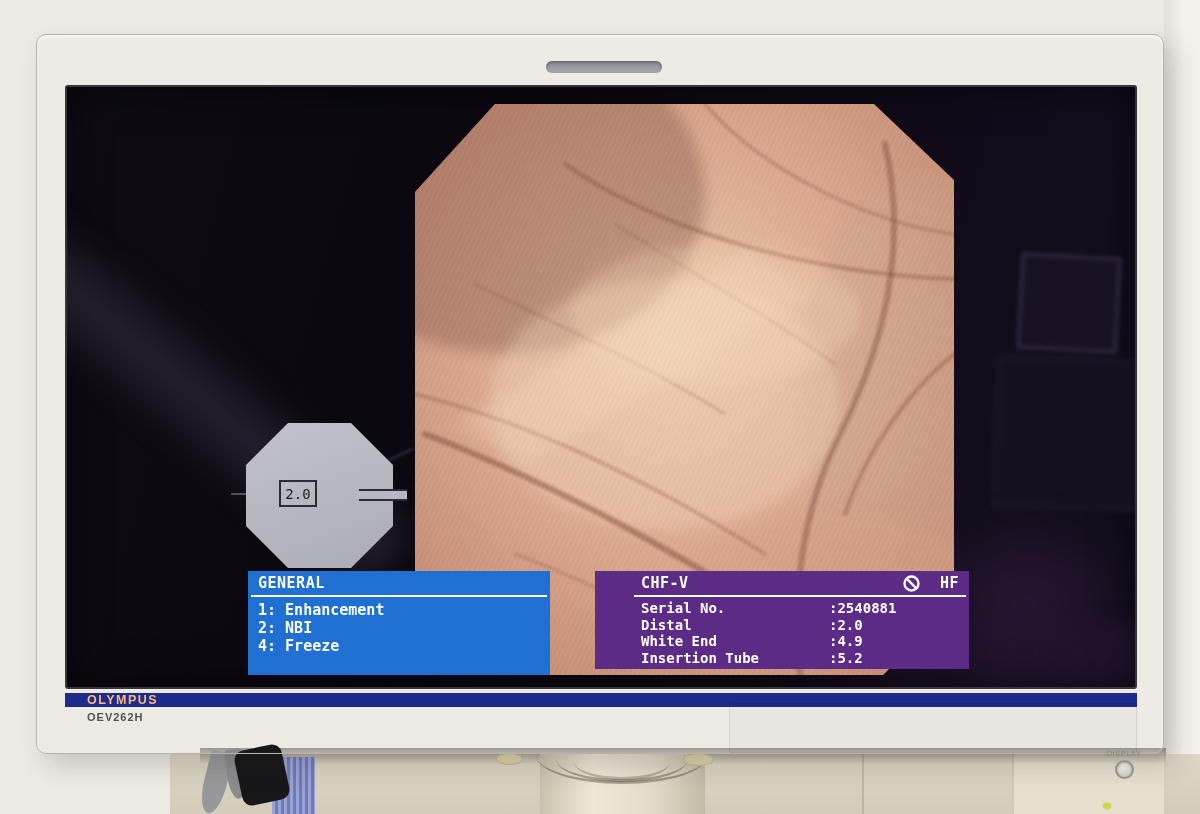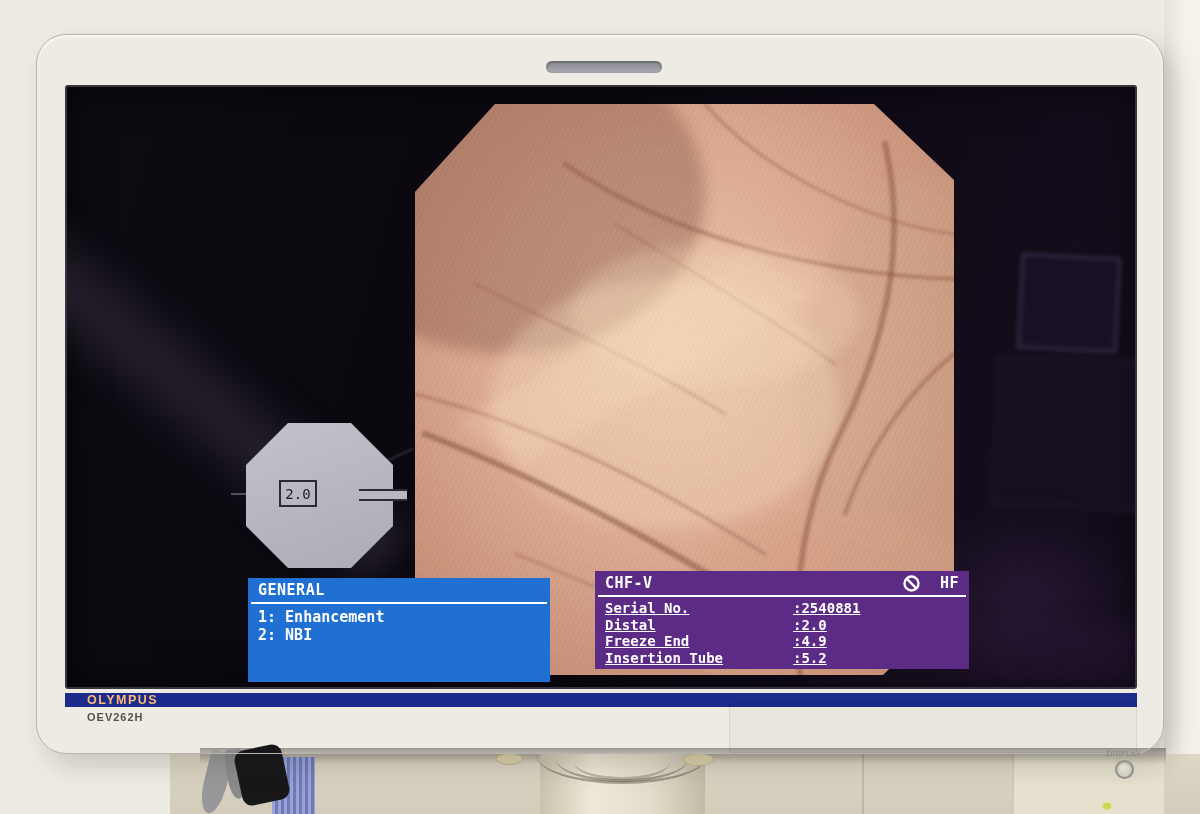--- a/index.html
+++ b/index.html
@@ -29,21 +29,21 @@
     background:repeating-linear-gradient(90deg,#9aa3d4 0 3px,#6f7abb 3px 6px); }
   .clamp-black { position:absolute; left:238px; top:747px; width:48px; height:56px;
     background:#17171a; border-radius:10px; transform:rotate(-12deg); }
   .prong1 { position:absolute; left:204px; top:751px; width:23px; height:63px;
     background:#98989a; border-radius:4px 4px 60% 60%; transform:rotate(14deg); }
   .prong2 { position:absolute; left:227px; top:749px; width:18px; height:50px;
     background:#8b8b8d; border-radius:4px 4px 50% 50%; transform:rotate(-7deg); }
 
   
   .monitor { position:absolute; left:36px; top:34px; width:1128px; height:720px;
-    border-radius:30px; border:1px solid #b4b4aa;
+    border-radius:10px; border:1px solid #b4b4aa;
     background:linear-gradient(180deg,#dededires 0,#dcdcd3 0,#d3d3c9 55%,#c7c7bd 100%);
     box-shadow:10px 12px 26px rgba(40,35,30,.18), inset 0 2px 3px rgba(255,255,255,.7); }
   .vent-slot { position:absolute; left:509px; top:26px; width:116px; height:12px; border-radius:7px;
     background:linear-gradient(180deg,#86868e,#a9a9b1); box-shadow:inset 0 1px 3px rgba(0,0,0,.35); }
   .screen { position:absolute; left:28px; top:50px; width:1072px; height:604px;
     background:linear-gradient(105deg,#0e0b13,#0a070f 40%,#140d1c 88%);
     border:2px solid #36363c; border-radius:3px; overflow:hidden;
     box-shadow:inset 0 0 40px rgba(0,0,0,.6); }
   .brand-strip { position:absolute; left:28px; top:658px; width:1072px; height:14px;
     background:#1c2b8c; box-shadow:0 -1px 0 #eaeae2; display:flex; align-items:center; }
@@ -100,21 +100,21 @@
   
   .osd { position:absolute; color:#fff; font-family:"DejaVu Sans Mono",monospace; font-weight:bold; }
   .menu-panel { left:181px; top:484px; width:302px; height:104px; background:#1f70d2; }
   .scope-panel { left:528px; top:484px; width:374px; height:98px; background:#5c2b86; }
   .osd-header { display:flex; align-items:center; justify-content:space-between;
     padding:3px 10px 1px; font-size:15px; letter-spacing:.5px; }
   .osd-rule { height:2px; background:#fff; margin:2px 3px 0; }
   .menu-items { padding:4px 10px 0; }
   .menu-item { font-size:15px; line-height:18px; white-space:pre; }
   .scope-rows { padding:3px 10px 0; }
-  .scope-row { display:flex; font-size:14px; line-height:16.5px;text-decoration:underline; }
+  .scope-row { display:flex; font-size:14px; line-height:16.5px; }
   .scope-row .lbl { width:188px; }
   .hf-wrap { display:flex; align-items:center; gap:20px; }
   .hf-icon svg { display:block; }
 </style>
 </head>
 <body>
 
 <div class="wall-right"></div>
 <div class="cart-area"></div>
 <div class="cart-seam" style="left:862px;"></div>
@@ -182,32 +182,33 @@
       <div class="skin-texture"></div>
     </div>
 
     <div class="pip">
       <div class="pip-oct"></div>
       <div class="pip-box">2.0</div>
       <div class="pip-notch"></div>
       <div class="pip-line"></div>
     </div>
 
-    <div class="osd menu-panel" style="background: rgb(31, 112, 210); margin-top: 7px;">
+    <div class="osd menu-panel" style="background: rgb(31, 112, 210);">
       <div class="osd-header">
         <span>GENERAL</span>
       </div>
       <div class="osd-rule"></div>
       <div class="menu-items">
         <div class="menu-item">1: Enhancement</div>
         <div class="menu-item">2: NBI</div>
-      </div>
-    </div>
-
-    <div class="osd scope-panel" style="background: rgb(92, 43, 134);">
+        <div class="menu-item">4: Freeze</div>
+      </div>
+    </div>
+
+    <div class="osd scope-panel" style="background: rgb(92, 43, 134); padding-left: 36px;">
       <div class="osd-header">
         <span>CHF-V</span>
         <span class="hf-wrap">
           <span class="hf-icon">
             <svg width="17" height="17" viewBox="0 0 17 17">
               <circle cx="8.5" cy="8.5" r="7" fill="none" stroke="#fff" stroke-width="2.4"></circle>
               <line x1="3.7" y1="3.7" x2="13.3" y2="13.3" stroke="#fff" stroke-width="2.4"></line>
             </svg>
           </span>
           <span>HF</span>
@@ -217,21 +218,21 @@
       <div class="scope-rows">
         <div class="scope-row">
           <span class="lbl">Serial No.</span>
           <span class="val">:2540881</span>
         </div>
         <div class="scope-row">
           <span class="lbl">Distal</span>
           <span class="val">:2.0</span>
         </div>
         <div class="scope-row">
-          <span class="lbl">Freeze End</span>
+          <span class="lbl">White End</span>
           <span class="val">:4.9</span>
         </div>
         <div class="scope-row">
           <span class="lbl">Insertion Tube</span>
           <span class="val">:5.2</span>
         </div>
       </div>
     </div>
   </div>
 

